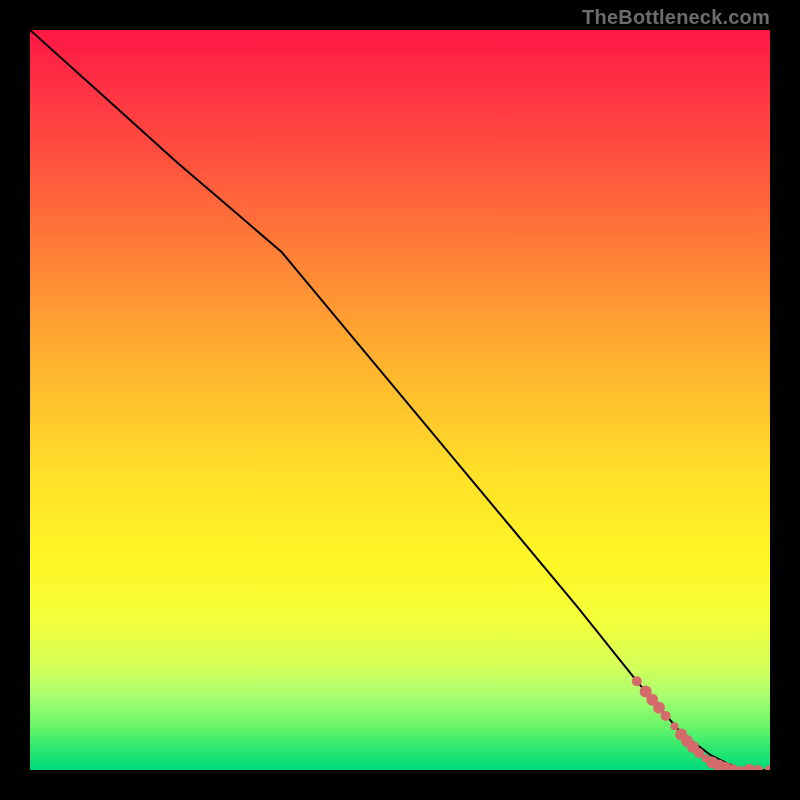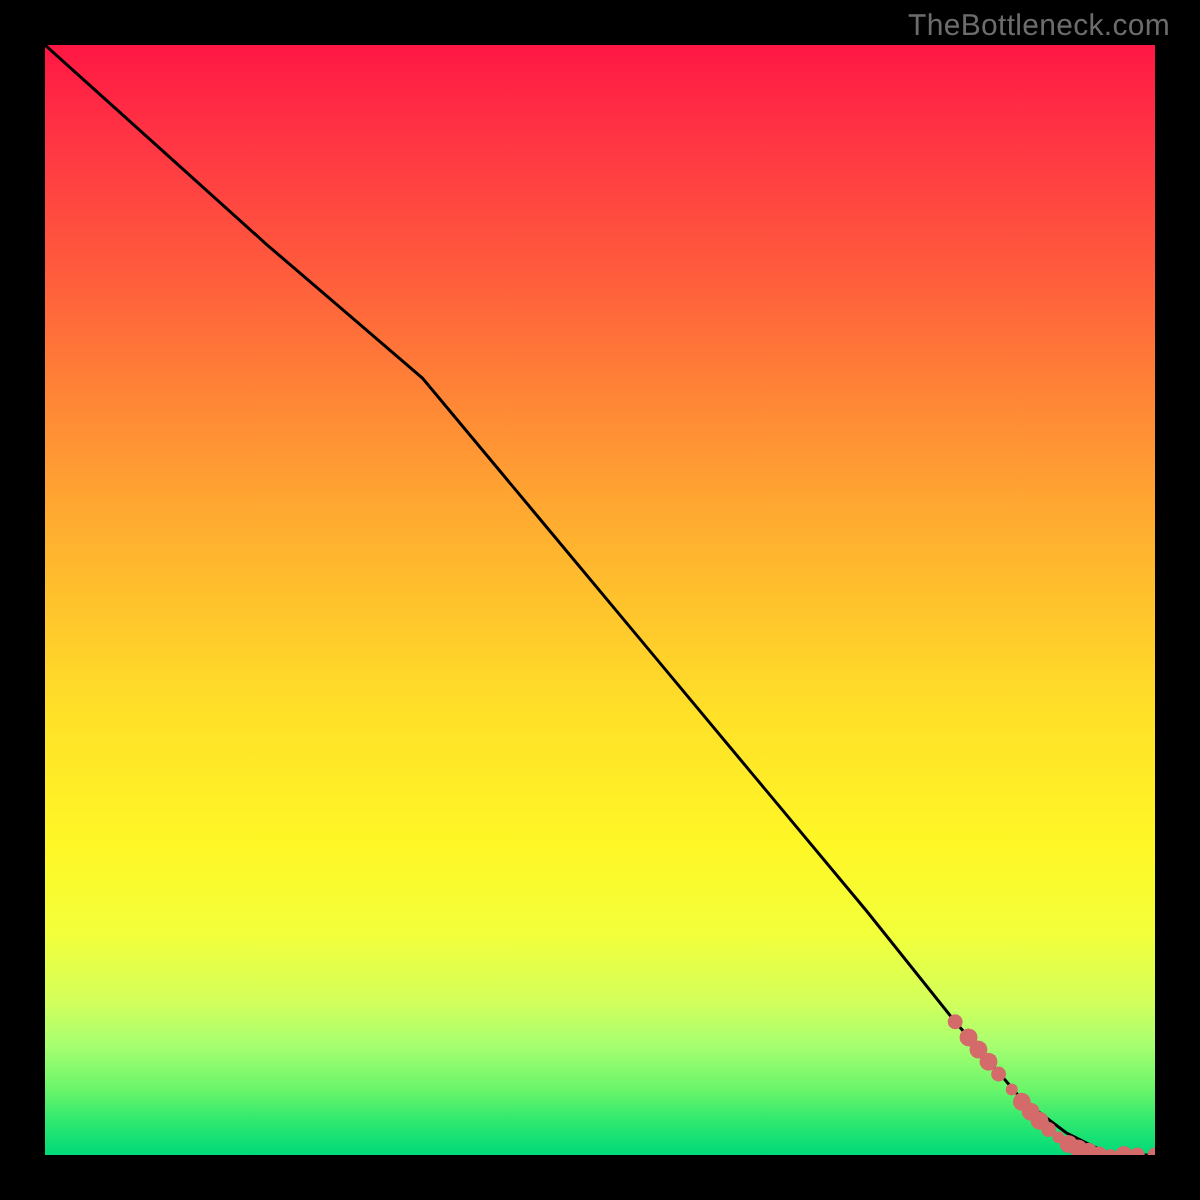--- a/index.html
+++ b/index.html
@@ -35,24 +35,24 @@
       #d4ff5a 86%,
       #a8ff70 90%,
       #6cf56a 94%,
       #2ee86f 97%,
       #00d97a 100%
     );
   }
   .watermark {
     position: absolute;
     top: 6px;
-    right: 20px;
+    right: 30px;
     color: #6c6c6c;
     font-size: 20px;
-    font-weight: 400;
+    font-weight: 700;
     letter-spacing: .2px;
     user-select: none;
   }
   svg.overlay {
     position: absolute;
     inset: 0;
     width: 740px;
     height: 740px;
   }
 </style>

